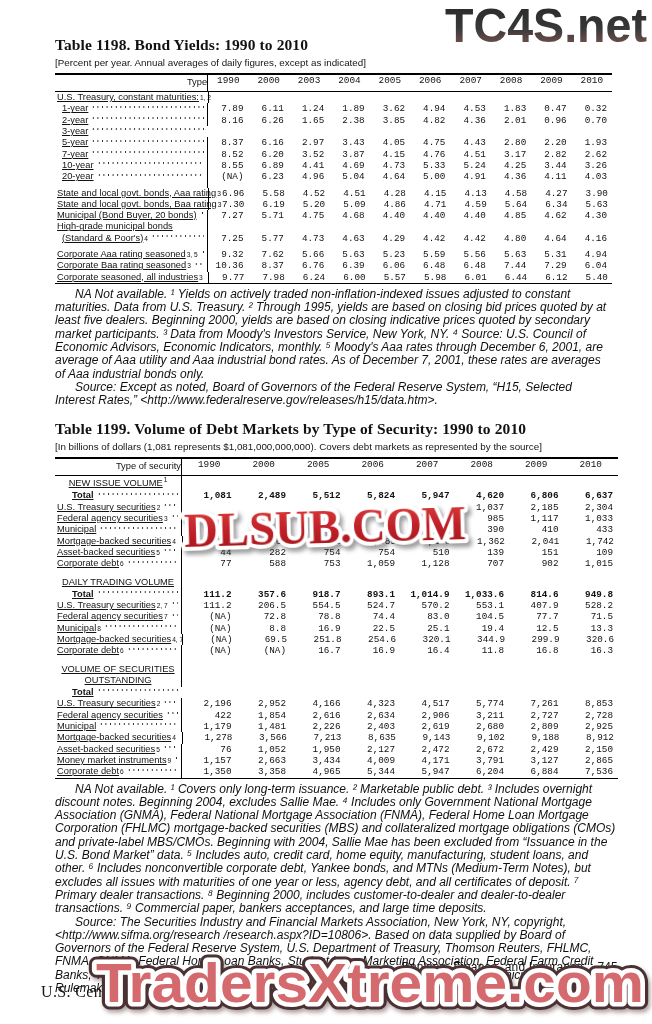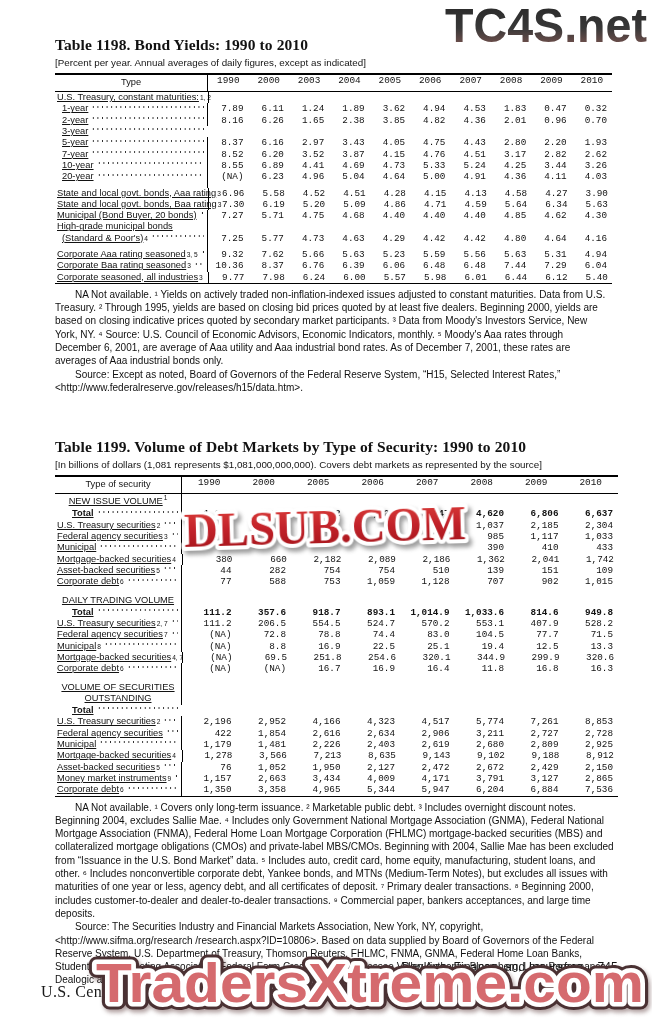--- a/index.html
+++ b/index.html
@@ -1,47 +1,47 @@
 <!DOCTYPE html>
 <html><head>
 <meta charset="utf-8">
 <style>
   html,body{margin:0;padding:0;background:#e8e8e8;}
   .page{position:relative;width:652px;height:1024px;margin:0 auto;background:#fff;overflow:hidden;
         font-family:"Liberation Sans",sans-serif;color:#121212;}
   
   .block{position:absolute;left:55px;}
   #blk-1198{top:36px;width:557px;}
-  #blk-1199{top:438px;width:563px;}
+  #blk-1199{top:420px;width:563px;}
   .t-title{font-family:"Liberation Serif",serif;font-weight:bold;font-size:15.5px;line-height:1.12;letter-spacing:.1px;margin:0 0 5px 0;}
   .t-sub{font-size:9.8px;line-height:1.1;margin:0 0 4px 0;color:#141414;}
   
   .table{border-top:2px solid #000;border-bottom:1.6px solid #000;font-size:9.3px;line-height:11.3px;}
   .tr{display:flex;align-items:baseline;min-height:11.3px;}
   .thead{border-bottom:1px solid #000;align-items:center;min-height:16px;}
-  .thead .stub{display:block;text-align:center;padding-left:0;}
+  .thead .stub{display:block;text-align:right;padding-left:0;}
   .thead .td{text-align:center;padding-right:0;font-size:9.4px;}
   .cells{display:flex;border-left:1px solid #000;align-self:stretch;align-items:baseline;font-family:Liberation Mono, monospace;}
   .stub{display:flex;align-items:baseline;padding-left:2px;box-sizing:border-box;}
   .t1198 .stub{width:153px;}
   .t1198 .td{width:40.4px;}
   .t1199 .stub{width:127px;}
   .t1199 .td{width:54.5px;}
   .td{text-align:right;padding-right:5px;box-sizing:border-box;white-space:nowrap;}
   .bold{font-weight:bold;}
   .spacer{height:5px;min-height:5px;}
   .sect .stub{display:block;text-align:center;padding:2px 0 1px 0;}
   .lb{white-space:nowrap;text-decoration:underline;}
   .sect .lb{white-space:normal;}
   sup.fnref{font-size:6.6px;line-height:0;margin-left:1px;white-space:nowrap;}
   .dots{flex:1;height:9px;margin:0 3px 0 3px;align-self:flex-end;
         background-image:radial-gradient(circle,#2a2a2a .7px,transparent .95px);
         background-size:4.6px 2px;background-repeat:repeat-x;background-position:0 bottom 1.5px;}
   
-  .fn{margin-top:4px;font-size:10px;line-height:13.3px;color:#101010;}
+  .fn{margin-top:4px;font-size:12px;line-height:13.3px;color:#101010;font-style:italic;}
   .fn p{margin:0;text-indent:20px;}
   
   .foot-right{position:absolute;top:960px;right:34px;font-size:12px;letter-spacing:.2px;color:#141414;}
   .foot-right .pgnum{margin-left:14px;}
   .foot-left{position:absolute;top:983px;left:41px;font-size:16px;letter-spacing:.35px;color:#1a1a1a;font-family:Liberation Serif, serif;}
   
   .wm{position:absolute;z-index:6;pointer-events:none;}
   #wm-top{top:-10px;right:0;}
   #wm-mid{top:486px;left:170px;filter:drop-shadow(3px 4px 2px rgba(40,40,40,.45));transform:rotate(-1.6deg);}
   #wm-bot{top:944px;left:80px;filter:drop-shadow(2px 3px 2px rgba(60,20,20,.4));}

